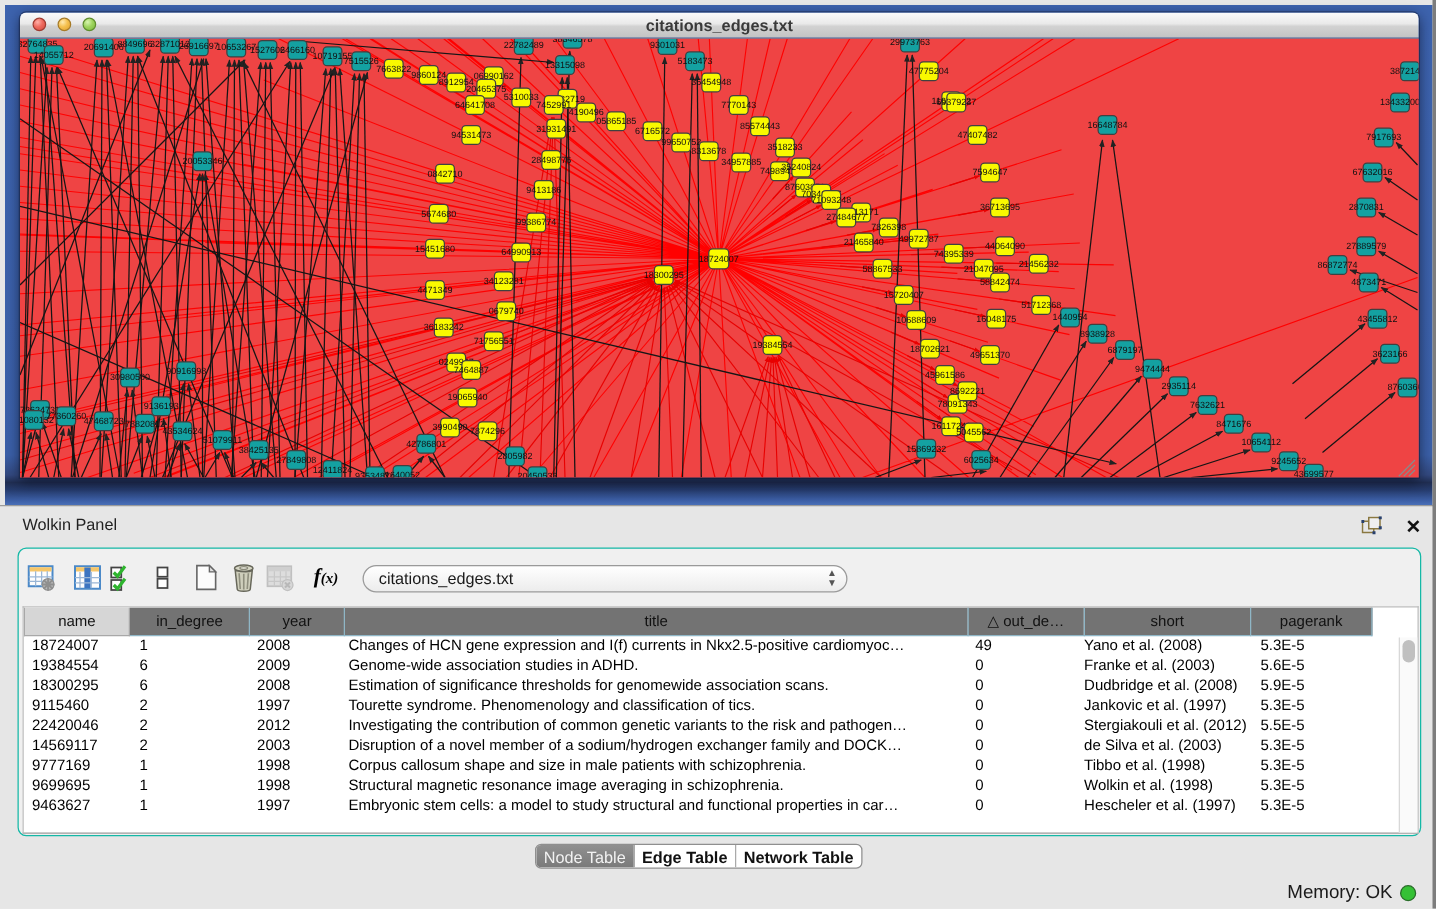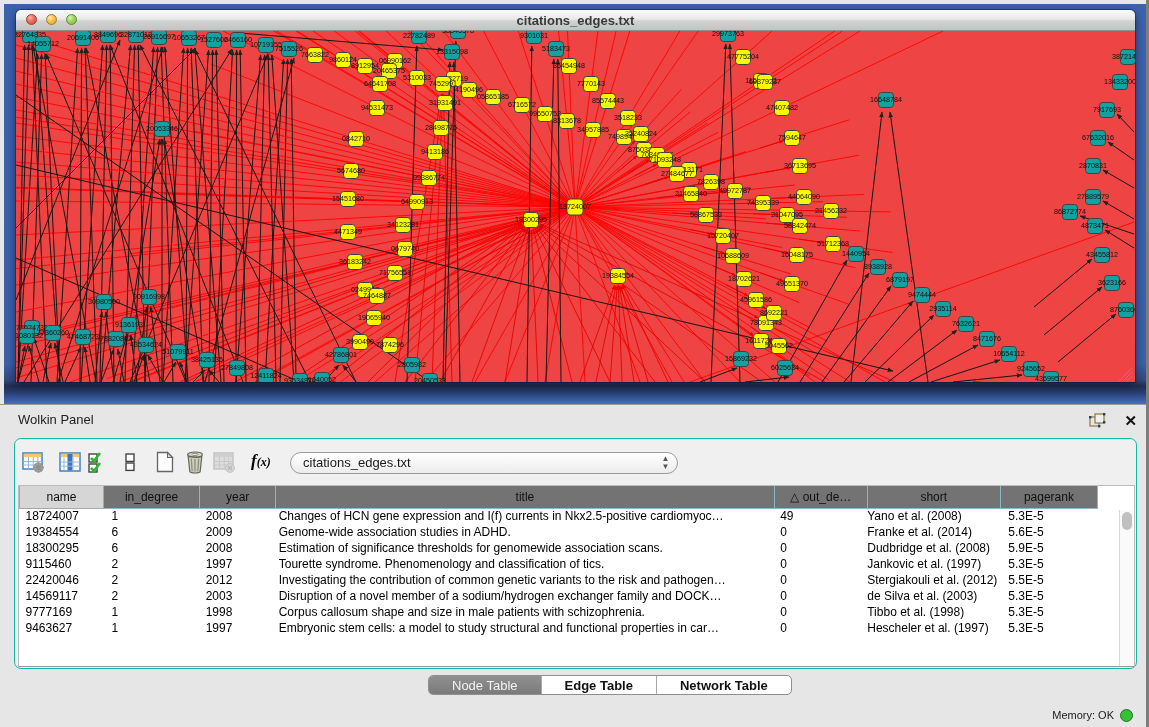--- a/index.html
+++ b/index.html
@@ -28,24 +28,24 @@
 #tblwrap{position:absolute;left:3px;top:46px;width:1117px;height:182px;background:#fff;border:1px solid #bcbcbc;border-bottom:1px solid #9a9a9a;overflow:hidden}
 table{border-collapse:collapse;table-layout:fixed;width:1079px;font-size:12px}
 th{background:#737373;border:1px solid #8fb6c6;border-top:none;font-weight:normal;color:#111;height:22px;font-size:12px}
 th.c1{background:#d6d6d6;border-color:#a8a8a8}
 td{height:16px;padding:0;color:#000;white-space:nowrap;overflow:hidden}
 .c1{width:84px}.c2{width:96px}.c3{width:76px}.c4{width:498px}.c5{width:93px}.c6{width:133px}.c7{width:97px}
 td.c1{padding-left:6px}td.c2{padding-left:8px}td.c3{padding-left:6px}td.c4{padding-left:3px}td.c5{padding-left:6px}td.c6{text-align:left}td.c7{padding-left:8px}
 #vsb{position:absolute;right:0;top:24px;width:15px;height:158px;background:#fafafa;border-left:1px solid #d8d8d8}
 #vsb .th{position:absolute;left:2px;top:2px;width:10px;height:18px;border-radius:5px;background:#c0c0c0}
 #tabs{position:absolute;left:428px;top:270px;height:20px;display:flex;border:1px solid #8f8f8f;border-radius:5px;overflow:hidden;background:#fff}
-#tabs div{font-size:13px;font-weight:bold;line-height:19px;padding:0 23px;color:#111}
+#tabs div{font-size:13px;font-weight:bold;line-height:19px;padding:0 6px;color:#111}
 #tabs .sel{background:linear-gradient(180deg,#909090,#7a7a7a);color:#f2f2f2;font-weight:normal}
 #tabs .mid{border-left:1px solid #aaa;border-right:1px solid #aaa}
-#mem{position:absolute;right:16px;bottom:5px;font-size:11px;color:#1a1a1a}
+#mem{position:absolute;right:16px;bottom:5px;font-size:15px;color:#1a1a1a}
 #mem .dot{display:inline-block;width:13px;height:13px;border-radius:50%;background:#35c135;border:1px solid #2a6b2a;vertical-align:-3px;margin-left:6px}
 </style></head><body>
 <div id="page">
 <div id="desk"></div>
 <div id="win">
  <div id="tbar">
         <span class="tl t1"></span>
         <span class="tl t2"></span>
         <span class="tl t3"></span>
         <span class="ttl">citations_edges.txt</span>
@@ -582,21 +582,21 @@
                 <td class="c5">49</td>
                 <td class="c6">Yano et al. (2008)</td>
                 <td class="c7">5.3E-5</td>
               </tr>
 <tr>
                 <td class="c1">19384554</td>
                 <td class="c2">6</td>
                 <td class="c3">2009</td>
                 <td class="c4">Genome-wide association studies in ADHD.</td>
                 <td class="c5">0</td>
-                <td class="c6">Franke et al. (2014)</td>
+                <td class="c6">Franke et al. (2003)</td>
                 <td class="c7">5.6E-5</td>
               </tr>
 <tr>
                 <td class="c1">18300295</td>
                 <td class="c2">6</td>
                 <td class="c3">2008</td>
                 <td class="c4">Estimation of significance thresholds for genomewide association scans.</td>
                 <td class="c5">0</td>
                 <td class="c6">Dudbridge et al. (2008)</td>
                 <td class="c7">5.9E-5</td>
@@ -628,20 +628,29 @@
                 <td class="c6">de Silva et al. (2003)</td>
                 <td class="c7">5.3E-5</td>
               </tr>
 <tr>
                 <td class="c1">9777169</td>
                 <td class="c2">1</td>
                 <td class="c3">1998</td>
                 <td class="c4">Corpus callosum shape and size in male patients with schizophrenia.</td>
                 <td class="c5">0</td>
                 <td class="c6">Tibbo et al. (1998)</td>
+                <td class="c7">5.3E-5</td>
+              </tr>
+<tr>
+                <td class="c1">9699695</td>
+                <td class="c2">1</td>
+                <td class="c3">1998</td>
+                <td class="c4">Structural magnetic resonance image averaging in schizophrenia.</td>
+                <td class="c5">0</td>
+                <td class="c6">Wolkin et al. (1998)</td>
                 <td class="c7">5.3E-5</td>
               </tr>
 <tr>
                 <td class="c1">9463627</td>
                 <td class="c2">1</td>
                 <td class="c3">1997</td>
                 <td class="c4">Embryonic stem cells: a model to study structural and functional properties in car…</td>
                 <td class="c5">0</td>
                 <td class="c6">Hescheler et al. (1997)</td>
                 <td class="c7">5.3E-5</td>

